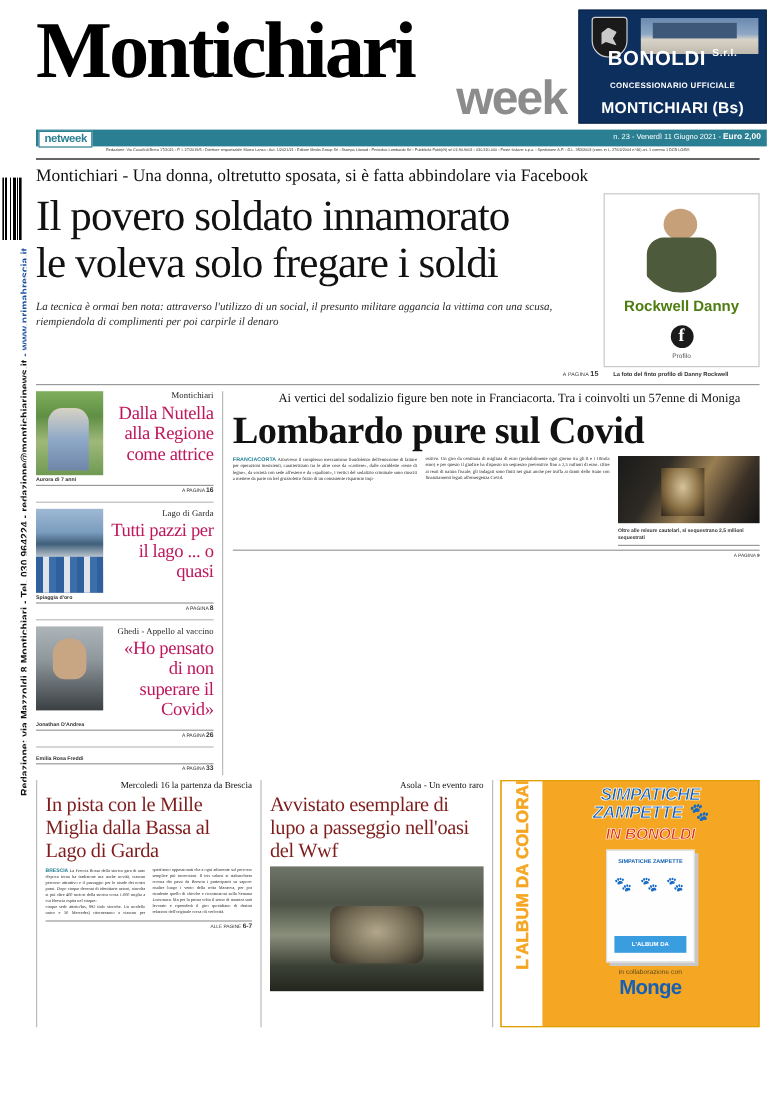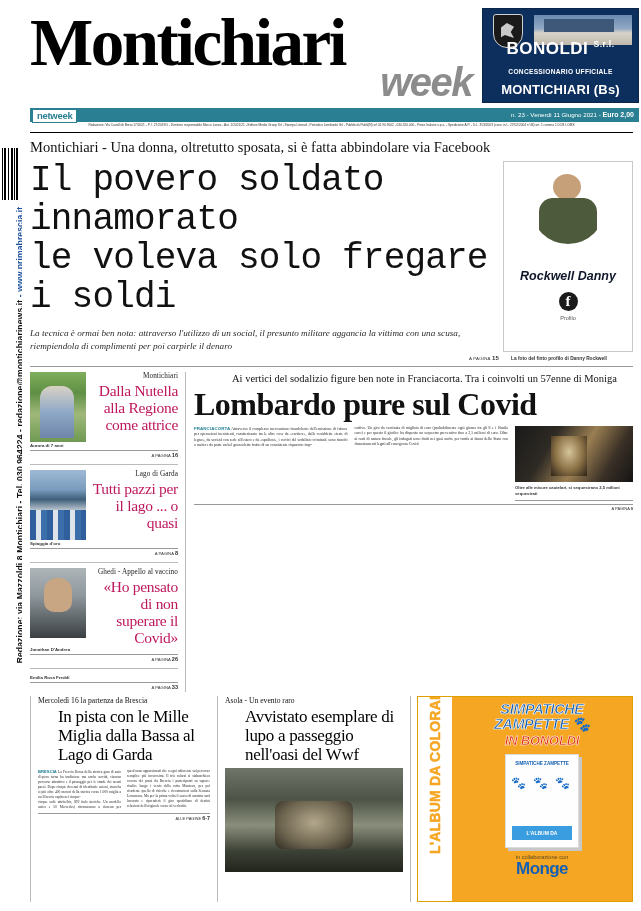--- a/index.html
+++ b/index.html
@@ -81,21 +81,20 @@
     letter-spacing: -2.5px;
     line-height: 72px;
     color: #000;
     white-space: nowrap;
   }
   .logo-sub {
     position: absolute;
     right: 8px; top: 56px;
     font-family: "Liberation Sans", sans-serif;
     font-weight: bold;
-    font-style: italic;
     font-size: 40px;
     letter-spacing: -1.5px;
     color: #8c8c8c;
     line-height: 40px;
   }
   .adbox {
     position: absolute;
     right: 2px; top: 8px;
     width: 155px; height: 93px;
     background: #0d2f5e;
@@ -220,21 +219,21 @@
     color: #111;
     padding-bottom: 3px;
   }
   .lead-body {
     display: flex;
     gap: 10px;
     margin-top: 2px;
   }
   .lead-left { flex: 1; }
   .lead-title {
-    font-family: Liberation Mono, monospace;
+    font-family: Liberation Serif, serif;
     font-size: 36px;
     line-height: 39px;
     letter-spacing: -0.8px;
     color: #111;
   }
   .lead-standfirst {
     font-family: "Liberation Serif", serif;
     font-style: italic;
     font-size: 9.2px;
     line-height: 12.5px;
@@ -271,23 +270,22 @@
     position: absolute;
     left: 8px; top: 28px;
     width: 58px; height: 46px;
     background: #4e5a3c;
     border-radius: 14px 14px 0 0;
   }
   .fbcard .fbname {
     font-family: "Liberation Sans", sans-serif;
     font-weight: bold;
     font-size: 12.5px;
-    margin-top: 25px;
-    color: #0f172a;
-    font-style: italic;
+    margin-top: 4px;
+    color: #4d7c0f;
   }
   .fbcard .fbicon {
     width: 19px; height: 19px;
     border-radius: 50%;
     background: #1a1a1a;
     color: #fff;
     font-family: "Liberation Serif", serif;
     font-weight: bold;
     font-size: 15px;
     line-height: 19px;
@@ -479,32 +477,31 @@
     border-right: 0.8px solid #bbb;
   }
   .r3col:first-child { border-left: 0.8px solid #bbb; }
   .r3-a { width: 172px; flex: none; }
   .r3-b { width: 178px; flex: none; }
   .r3-ad { flex: 1; padding-left: 6px; border-right: 0; }
   .r3-kicker {
     font-family: "Liberation Serif", serif;
     font-size: 7.6px;
     line-height: 10px;
-    text-align: left;
+    text-align: right;
     color: #111;
     margin-bottom: 1px;
   }
   .r3-title {
     font-family: "Liberation Serif", serif;
     font-size: 17px;
     line-height: 19px;
     letter-spacing: -0.3px;
-    color: #000000;
+    color: #7f1d1d;
     text-align: center;
-    margin-left: 20px;
   }
   .r3-title.left { text-align: left; }
   .r3-cols {
     column-count: 2;
     column-gap: 6px;
     margin-top: 5px;
   }
   .r3-cols p {
     margin: 0;
     font-family: "Liberation Serif", serif;

